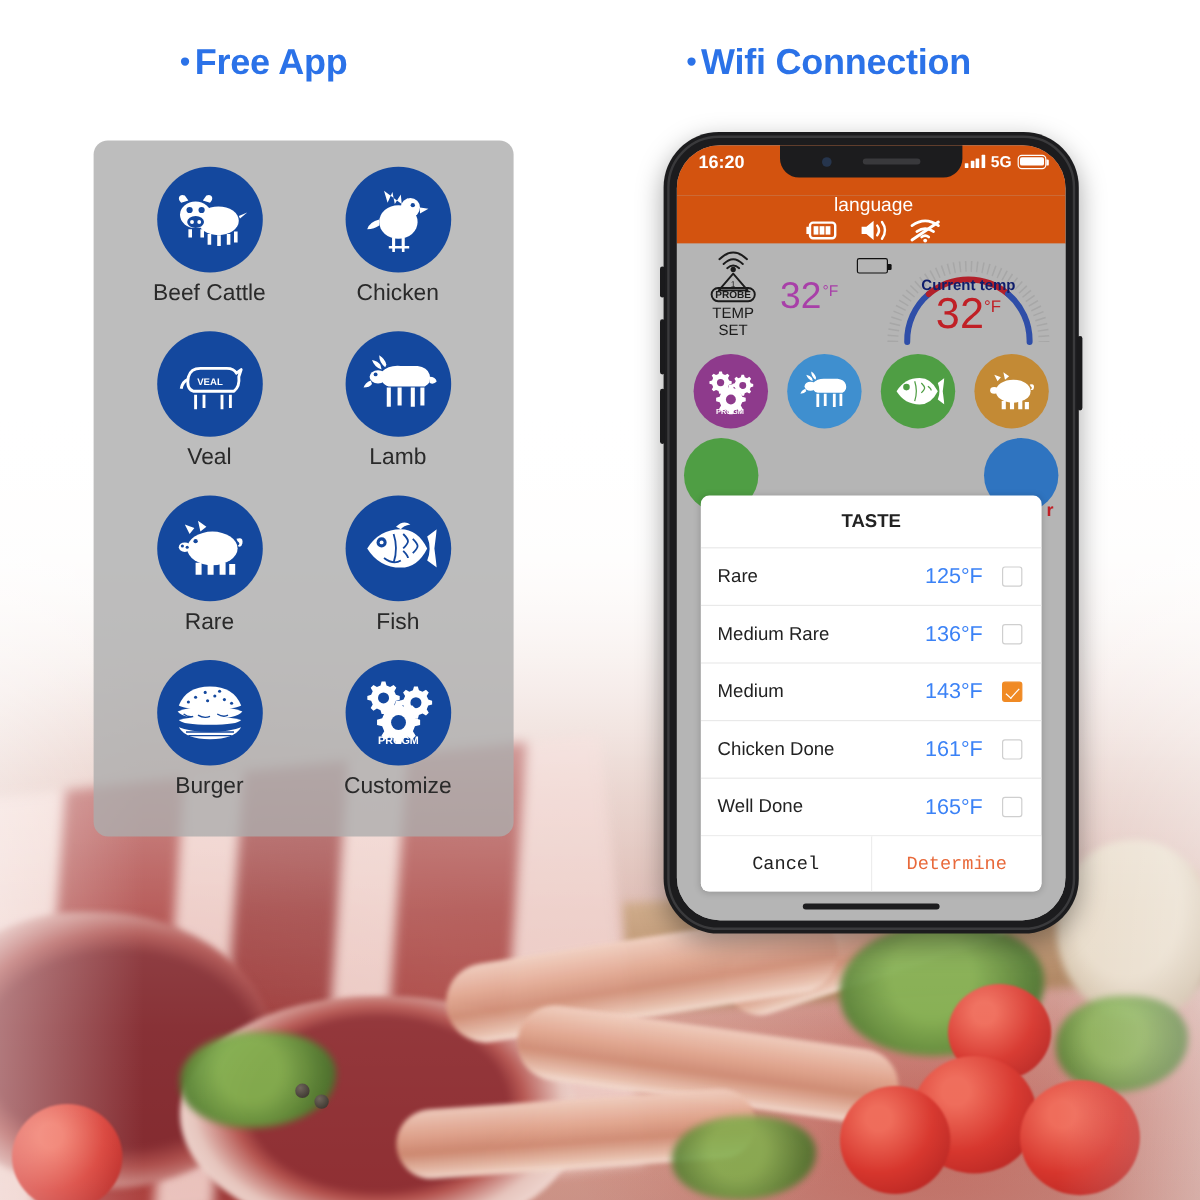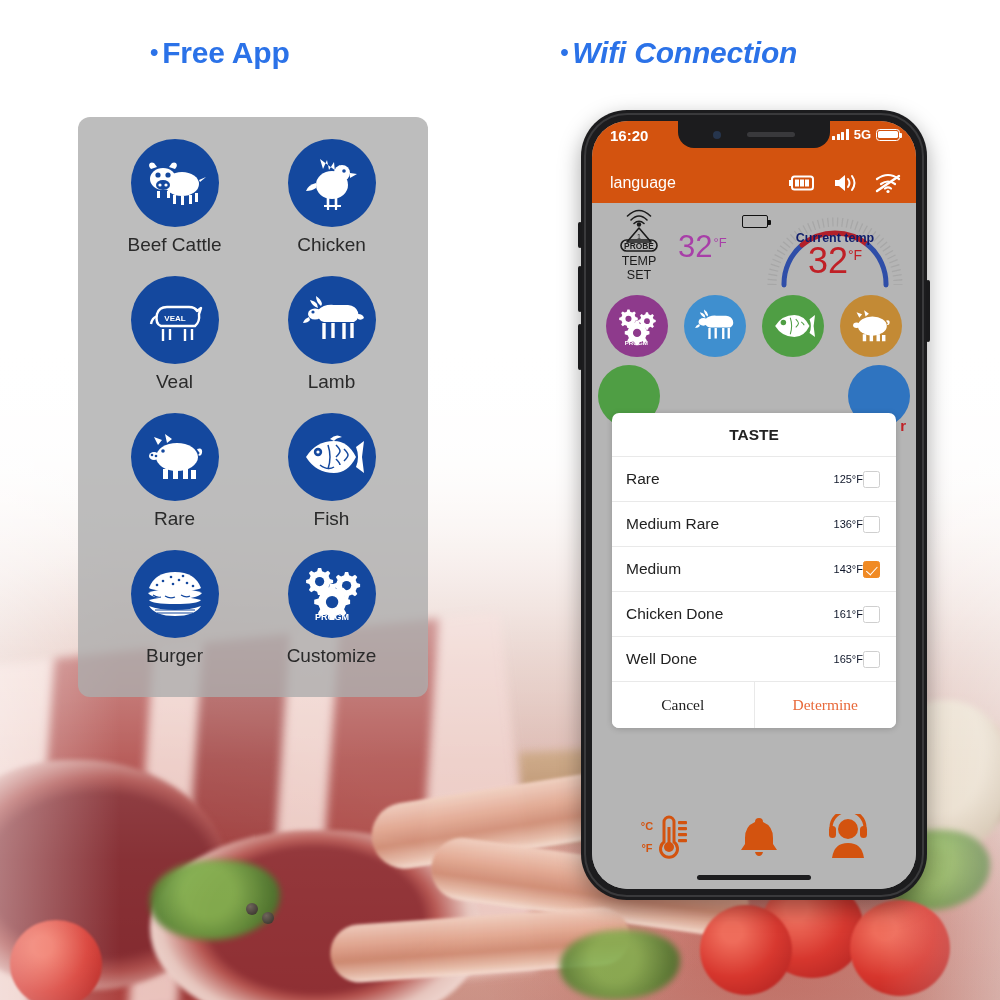--- a/index.html
+++ b/index.html
@@ -130,21 +130,21 @@
   .heading {
     position: absolute;
     color: #2b72e8;
     font-weight: bold;
     font-size: 30px;
     letter-spacing: -.2px;
     white-space: nowrap;
   }
   .heading .dot { font-size: 24px; vertical-align: 3px; margin-right: 4px; }
   #heading-free-app { left: 150px; top: 36px; }
-  #heading-wifi     { left: 560px; top: 36px; font-style: italic; }
+  #heading-wifi     { left: 572px; top: 36px; }
 
   
   #food-panel {
     position: absolute; left: 78px; top: 117px; width: 350px; height: 580px;
     background: rgba(172,172,172,.80);
     border-radius: 12px;
     z-index: 6;
     padding: 22px 18px 10px 18px;
   }
   .food-grid {
@@ -163,21 +163,21 @@
     display: flex; align-items: center; justify-content: center;
     overflow: hidden;
   }
   .food-circle svg { width: 64px; height: 64px; display:block; }
   .food-label {
     font-size: 19px; color: #2a2a2a; line-height: 1;
   }
 
   
   #phone {
-    position: absolute; left: 581px; top: 110px; width: 346px; height: 790px;
+    position: absolute; left: 553px; top: 110px; width: 346px; height: 668px;
     z-index: 6;
   }
   .phone-frame {
     position: absolute; inset: 0;
     background: #1c1c1e;
     border-radius: 46px;
     box-shadow: 0 8px 22px rgba(0,0,0,.35);
   }
   .phone-frame::after {
     content: ""; position: absolute; inset: 3px;
@@ -227,20 +227,21 @@
     position: relative; padding: 1.3px;
   }
   .batt-pill::after { content:""; position:absolute; right:-3.4px; top:3px; width:2px; height:5px; background:#fff; border-radius:0 1px 1px 0;}
   .batt-pill i { display:block; height:100%; width: 100%; background:#fff; border-radius:1.6px; }
 
   
   .app-header {
     height: 40px; background: #d3530f;
     display: flex; align-items: center; justify-content: space-between;
     padding: 0 14px 0 18px;
+    flex-direction: column;
   }
   .app-header .language { color: #fff; font-size: 16px; }
   .header-icons { display: flex; align-items: center; gap: 16px; }
   .header-icons svg { display: block; }
 
   
   .app-body { position: relative; height: calc(100% - 82px); background: #b5b5b5; }
 
   .top-row { position: relative; height: 92px; }
   .probe-block {
@@ -301,35 +302,35 @@
     text-align: center; font-size: 15.5px; color: #222;
     padding: 13px 0 12px;
     font-weight: bold;
   }
   .taste-row {
     display: flex; align-items: center;
     border-top: 1px solid #e9e9e9;
     padding: 13px 16px 13px 14px;
   }
   .taste-name { flex: 1; font-size: 15.5px; color: #222; }
-  .taste-temp { font-size: 11px; color: #0f172a; }
+  .taste-temp { font-size: 18px; color: #3b82f6; margin-right: 16px; }
   .taste-box {
     width: 17px; height: 17px; border: 1px solid #cfcfcf; border-radius: 2.5px;
     background: #fff; position: relative;
   }
   .taste-box.checked { background: #f08a24; border-color: #f08a24; }
   .taste-box.checked::after {
     content: ""; position: absolute; left: 4.7px; top: 2.4px;
     width: 5px; height: 9.5px; border: solid #fff; border-width: 0 1.8px 1.8px 0;
     transform: rotate(42deg);
   }
   .taste-actions { display: flex; border-top: 1px solid #e9e9e9; }
   .taste-actions button {
     flex: 1; background: #fff; border: none; cursor: pointer;
-    padding: 14px 0; font-size: 15.5px; font-family: Liberation Serif, serif;
+    padding: 14px 0; font-size: 15.5px; font-family: Liberation Mono, monospace;
   }
   #taste-cancel { color: #222; border-right: 1px solid #e9e9e9; }
   #taste-determine { color: #e8693a; }
 
   
   .bottom-nav {
     position: absolute; left: 0; right: 0; bottom: 0; height: 86px;
     display: flex; align-items: center; justify-content: space-around;
     padding: 0 24px 18px;
   }

